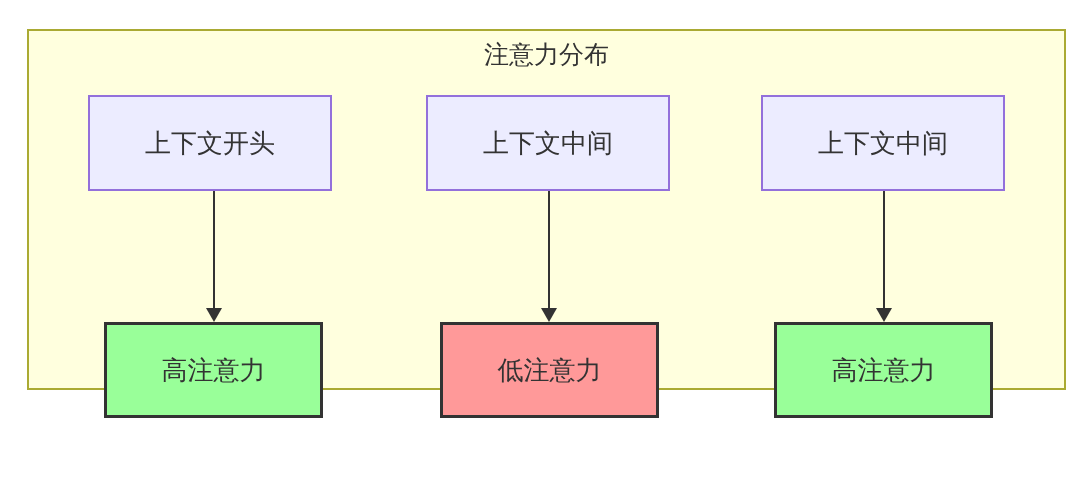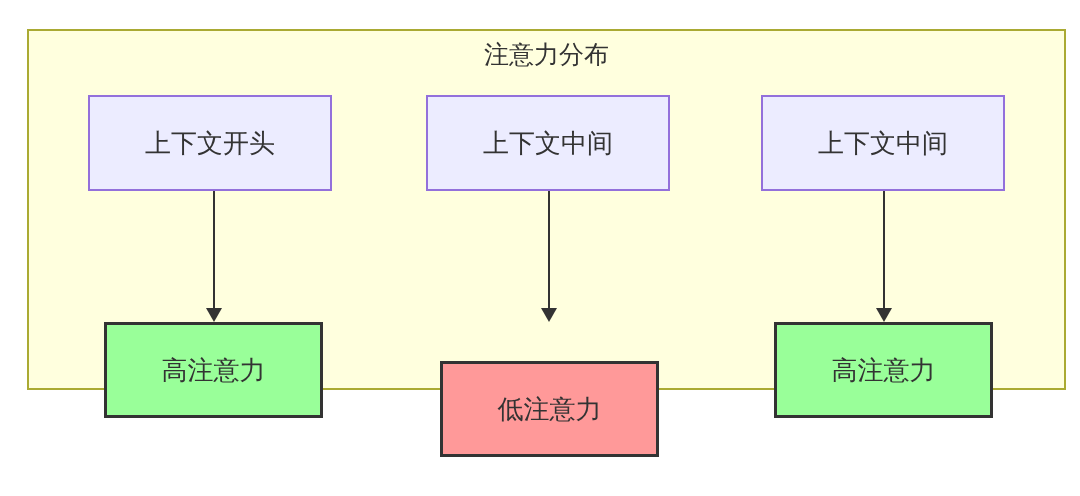--- a/index.html
+++ b/index.html
@@ -50,21 +50,21 @@
     background: var(--node-fill);
     border: 2px solid var(--node-stroke);
   }
   .attention-node {
     width: 219px; height: 96px;
     top: 291px;
     border: 3px solid var(--result-stroke);
     text-align: right;
   }
   .attention-node[data-level="high"] { background: var(--high-fill); }
-  .attention-node[data-level="low"]  { background: var(--low-fill); margin-top: 39px; }
+  .attention-node[data-level="low"]  { background: var(--low-fill); }
   .ctx-1 { left: 59px; }
   .ctx-2 { left: 397px; }
   .ctx-3 { left: 732px; }
   .att-1 { left: 75px; }
   .att-2 { left: 411px; }
   .att-3 { left: 745px; }
   .arrow-line {
     position: absolute;
     top: 160px;
     width: 2px; height: 118px;

